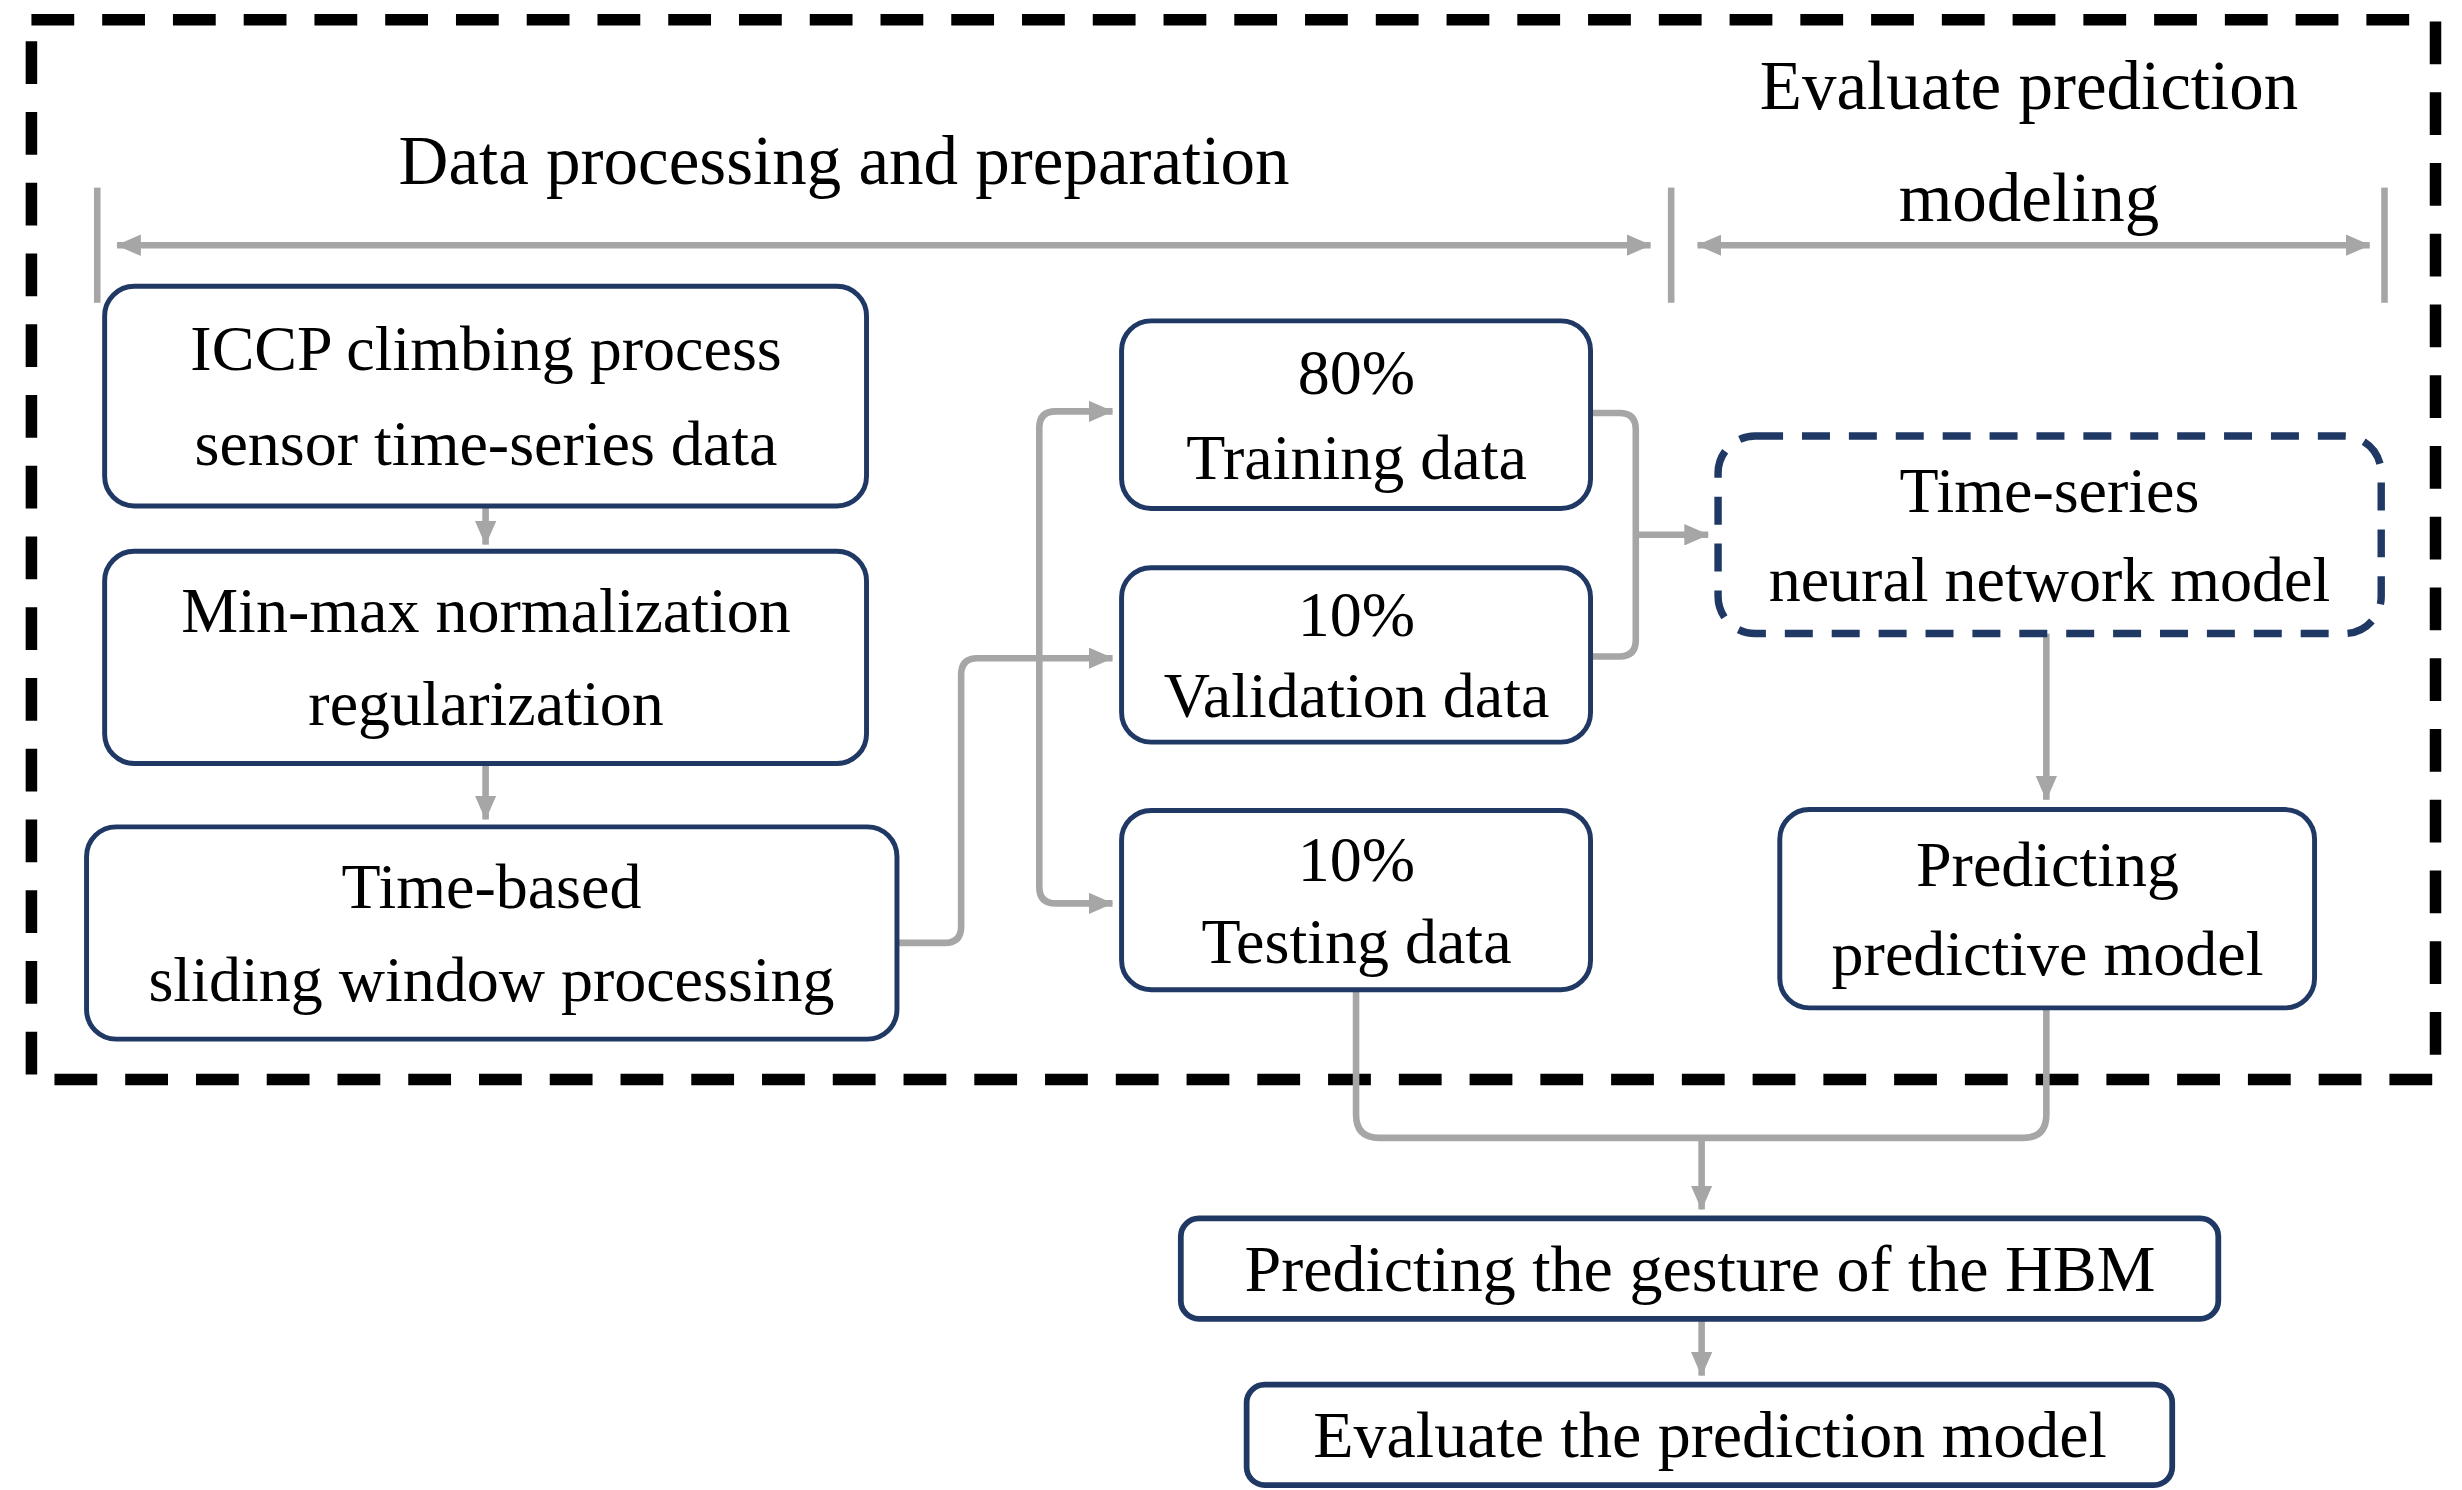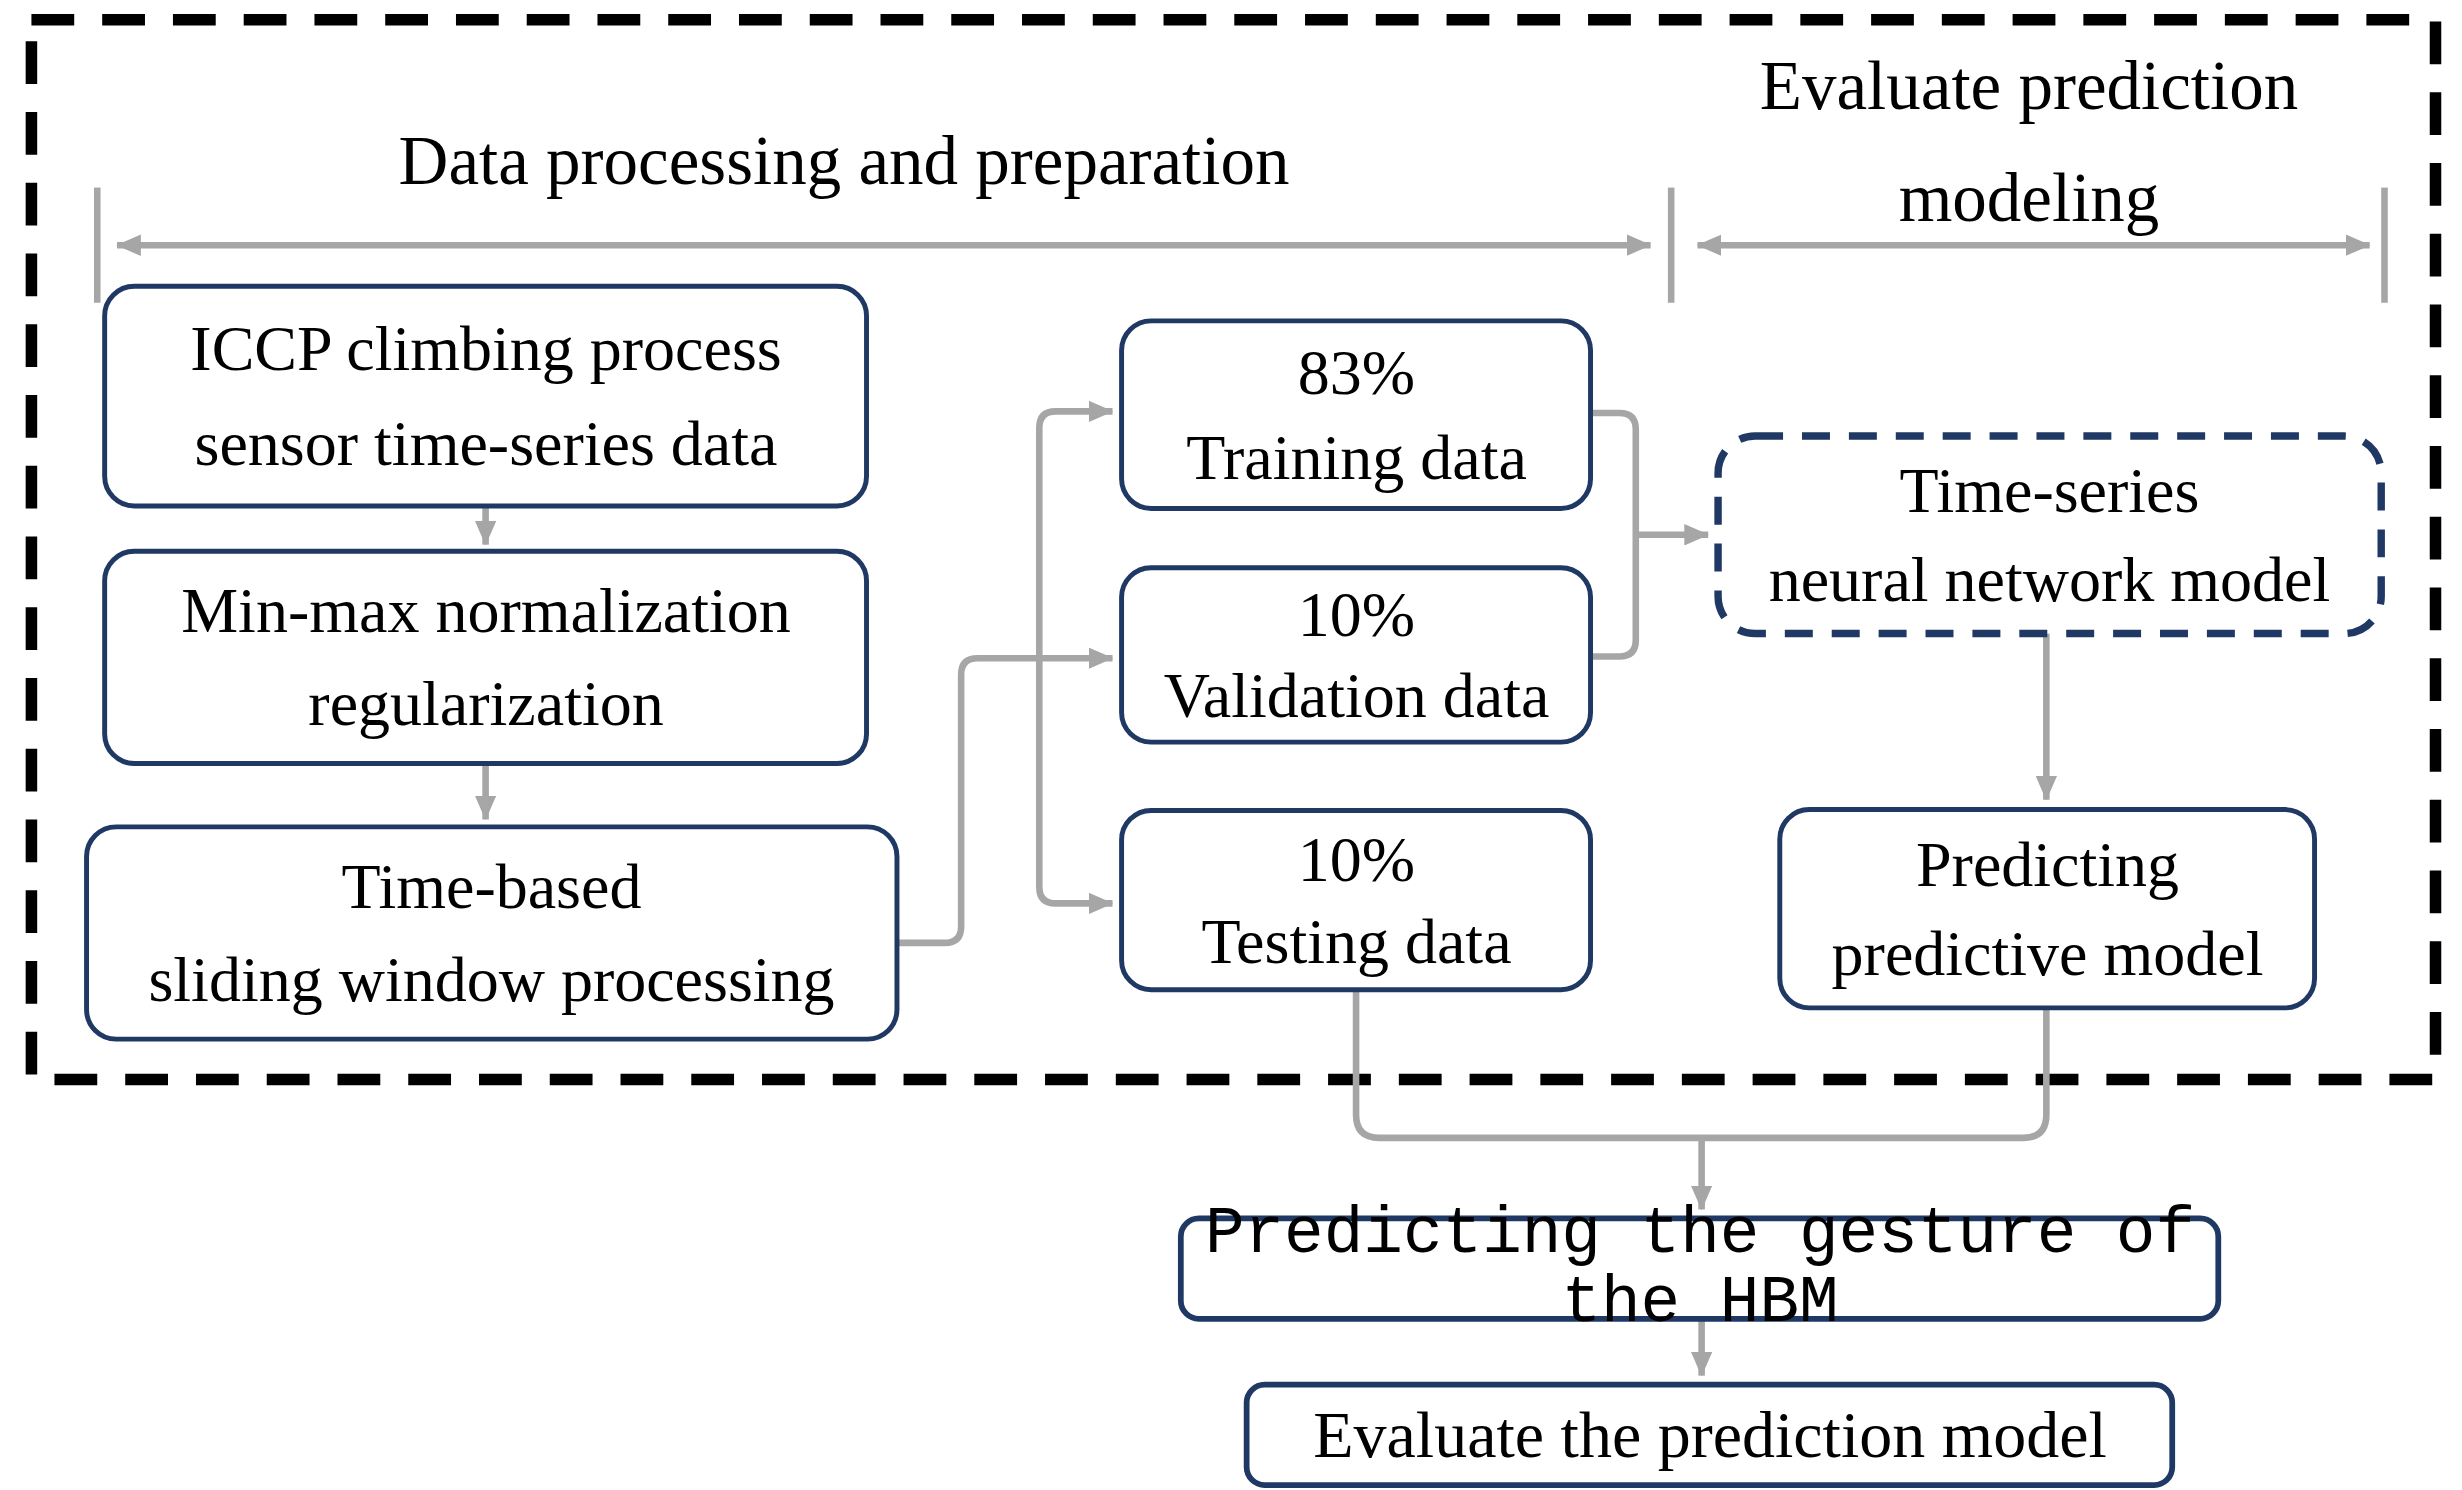--- a/index.html
+++ b/index.html
@@ -102,21 +102,21 @@
     <span>Min-max normalization</span>
     <span>regularization</span>
   </div>
 
   <div class="box-label" style="left:86px;top:827px;width:811px;height:212px;">
     <span>Time-based</span>
     <span>sliding window processing</span>
   </div>
 
   <div class="box-label" style="left:1122px;top:321px;width:469px;height:188px;">
-    <span>83%</span>
+    <span>80%</span>
     <span>Training data</span>
   </div>
 
   <div class="box-label" style="left:1122px;top:568px;width:469px;height:174px;">
     <span>10%</span>
     <span>Validation data</span>
   </div>
 
   <div class="box-label" style="left:1122px;top:811px;width:469px;height:179px;">
     <span>10%</span>
@@ -126,21 +126,21 @@
   <div class="box-label" style="left:1718px;top:436px;width:663px;height:198px;">
     <span>Time-series</span>
     <span>neural network model</span>
   </div>
 
   <div class="box-label" style="left:1780px;top:810px;width:535px;height:198px;">
     <span>Predicting</span>
     <span>predictive model</span>
   </div>
 
-  <div class="box-label single" style="left:1181px;top:1219px;width:1038px;height:100px;font-family:Liberation Mono, monospace;">
+  <div class="box-label single" style="left:1181px;top:1219px;width:1038px;height:100px;">
     <span>Predicting the gesture of the HBM</span>
   </div>
 
   <div class="box-label single" style="left:1247px;top:1385px;width:926px;height:100px;justify-content:center;">
     <span>Evaluate the prediction model</span>
   </div>
 
 </div>
 
 

